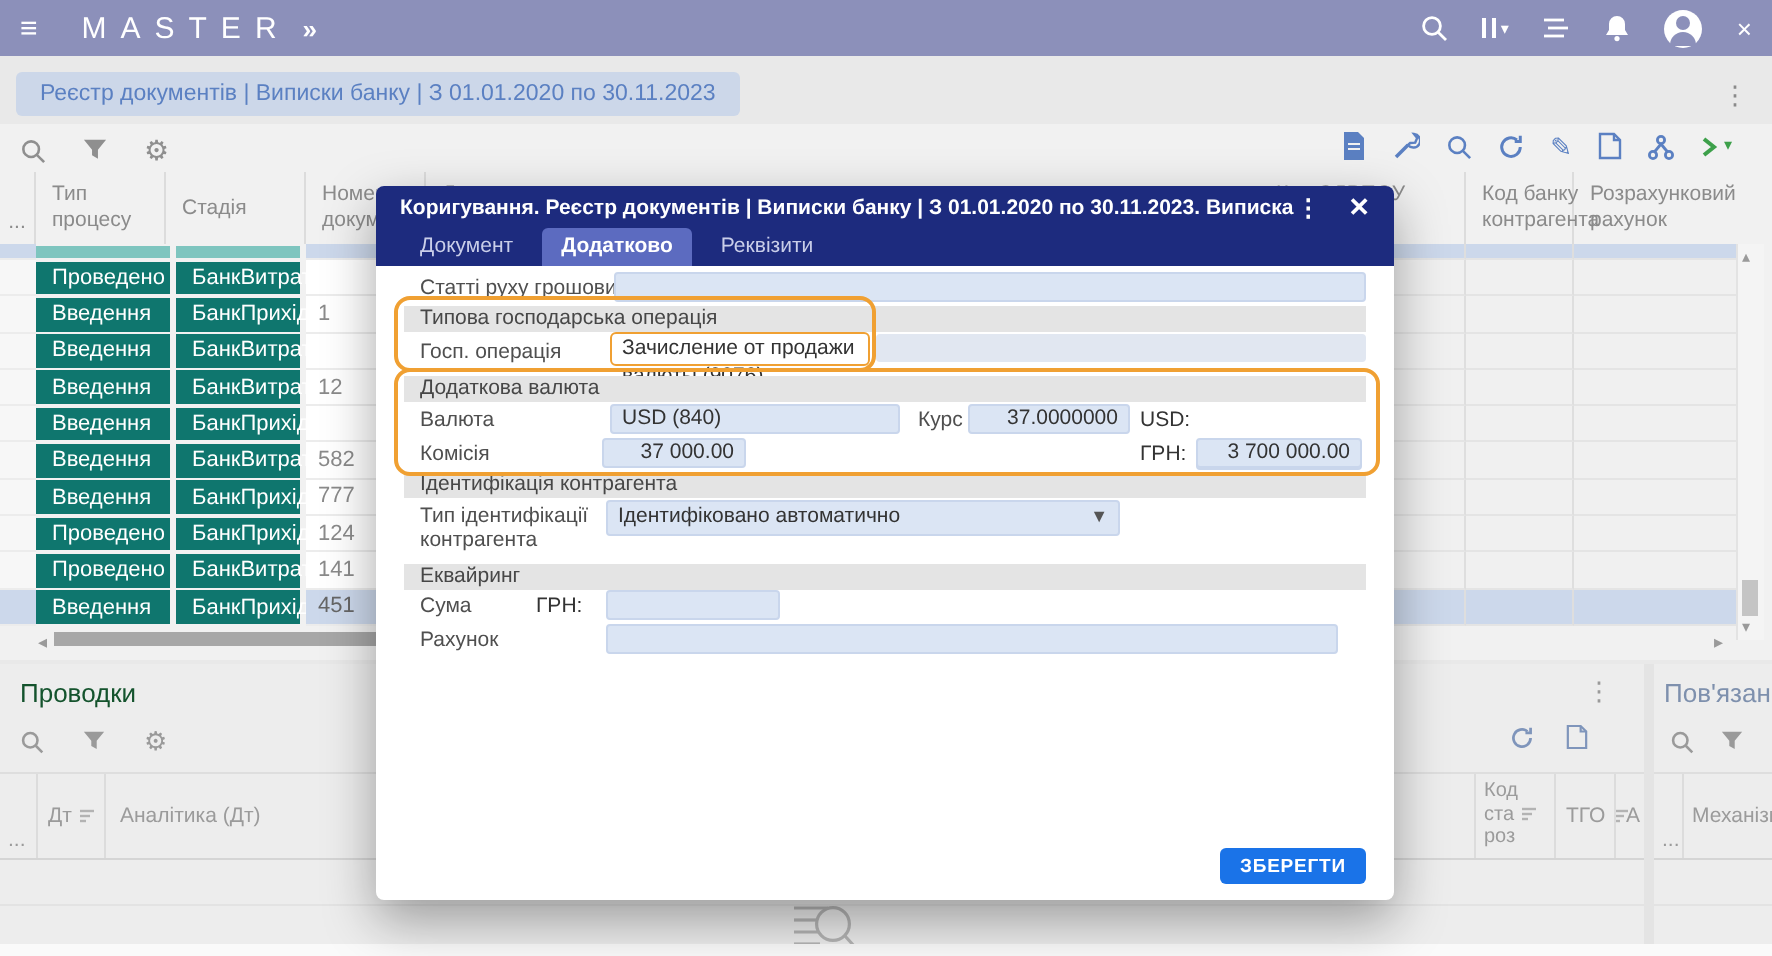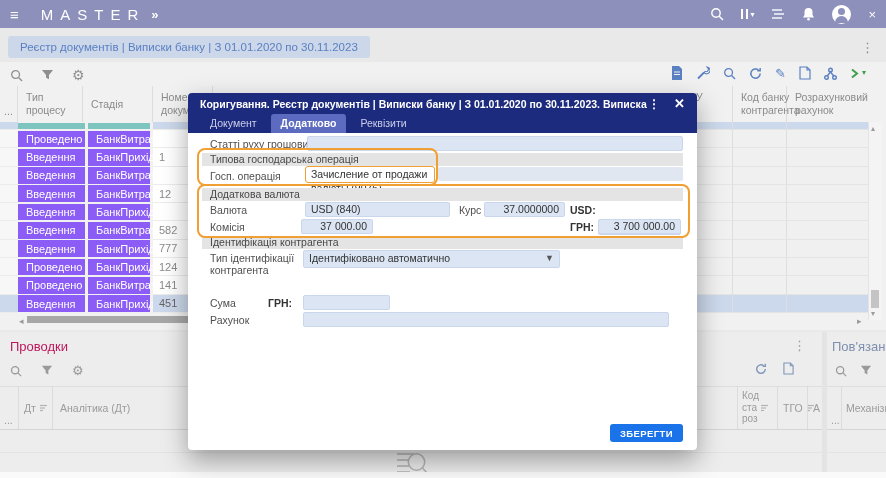--- a/index.html
+++ b/index.html
@@ -46,42 +46,42 @@
   .hc-edrpou{position:absolute;right:2px;top:5px;width:92px;}
   .hc-bank{width:54px;}
   .hc-acct{width:81px;border-right:none!important;}
 
   .tbody{position:absolute;left:0;top:60px;width:868px;}
   .trow{display:flex;height:18.3px;}
   .trow .c{box-sizing:border-box;}
   .c0{width:18px;background:#f7f7f7;border-bottom:1px solid #ececec;}
   .c-stage{width:70px;padding:0.5px 3px 1px 0;background:#f1f1f1;}
   .c-proc{width:65px;padding:0.5px 3px 1px 0;background:#f1f1f1;}
-  .chip{height:100%;background:#8b5cf6;color:#fff;display:flex;align-items:center;padding-left:8px;box-sizing:border-box;}
+  .chip{height:100%;background:#0f766e;color:#fff;display:flex;align-items:center;padding-left:8px;box-sizing:border-box;}
   .c-num{width:60px;background:#ffffff;border-bottom:1px solid #ececec;color:#8a8a8a;display:flex;align-items:center;padding-left:6px;}
   .c-mid{width:520px;background:#f0f0f0;border-bottom:1px solid #e4e4e4;border-right:1px solid #dedede;}
   .c-bank{width:54px;background:#f0f0f0;border-bottom:1px solid #e4e4e4;border-right:1px solid #dedede;}
   .c-acct{width:81px;background:#f0f0f0;border-bottom:1px solid #e4e4e4;}
   .trow.selected .c0,.trow.selected .c-num,.trow.selected .c-mid,
   .trow.selected .c-bank,.trow.selected .c-acct{background:#ccd8eb;color:#666;}
   .sliver{height:8px;}
   .sliver .chip{background:#7ec5bf;}
 
   
   .hscroll-arrow{position:absolute;color:#9a9a9a;font-size:9px;cursor:pointer;}
   .hthumb{position:absolute;left:27px;top:254px;width:162px;height:7px;background:#a7a7a7;cursor:pointer;}
   .vscroll{position:absolute;left:868px;top:60px;width:13px;height:198px;background:#f4f4f4;border-left:1px solid #e3e3e3;}
   .vthumb{position:absolute;left:2px;top:168px;width:8px;height:18px;background:#c4c4c4;cursor:pointer;}
   .varrow{position:absolute;left:2px;color:#9a9a9a;font-size:8px;cursor:pointer;}
 
   
   .panel{position:absolute;top:332px;height:140px;background:#ededed;}
   .panel-left{left:0;width:822px;}
   .panel-right{left:827px;width:59px;overflow:hidden;}
-  .panel-title{position:absolute;left:10px;top:7px;font-size:13px;color:#be185d;white-space:nowrap;}
+  .panel-title{position:absolute;left:10px;top:7px;font-size:13px;color:#14532d;white-space:nowrap;}
   .panel-right .panel-title{left:5px;color:#7e90ad;}
   .panel-kebab{position:absolute;left:793px;top:6px;color:#9a9a9a;font-size:13px;cursor:pointer;}
   .panel-tools{position:absolute;left:10px;top:32px;display:flex;gap:19px;color:#9a9a9a;align-items:center;}
   .panel-right .panel-tools{left:8px;gap:13px;}
   .panel-tools-right{position:absolute;left:755px;top:30px;display:flex;gap:16px;color:#7f95bb;align-items:center;}
   .phead{position:absolute;left:0;top:54px;width:100%;height:44px;border-top:1px solid #dedede;border-bottom:1px solid #d5d5d5;
          color:#9b9b9b;font-size:10.5px;box-sizing:border-box;}
   .pdots{position:absolute;left:4px;bottom:3px;color:#9b9b9b;}
   .pdiv{position:absolute;top:0;bottom:0;width:1px;background:#dcdcdc;}
   .phead-item{position:absolute;display:flex;align-items:center;gap:3px;}
@@ -98,21 +98,21 @@
               border-radius:4px 4px 0 0;padding:0 12px;font-size:10.5px;font-weight:bold;}
   .m-title{white-space:nowrap;overflow:hidden;}
   .m-title-icons{margin-left:auto;display:flex;gap:14px;align-items:center;}
   .m-kebab{font-size:12px;cursor:pointer;}
   .m-close{font-size:13px;cursor:pointer;}
   .m-tabs{height:19px;background:#1d2b7e;display:flex;align-items:flex-end;padding-left:12px;gap:4px;}
   .m-tab{color:#c9cee9;font-size:10.5px;line-height:19px;padding:0 10px;cursor:pointer;}
   .m-tab.active{background:#5c6bc0;color:#fff;font-weight:bold;border-radius:3px 3px 0 0;}
   .m-content{position:relative;height:317px;font-size:10.5px;color:#4f4f4f;}
   .m-label{position:absolute;white-space:nowrap;}
-  .m-label.bold{font-weight:bold;color:#333;}
+  .m-label.bold{font-weight:normal;color:#333;}
   .m-input{position:absolute;height:15px;background:#dbe5f4;border:1px solid #c9d6ec;border-radius:2px;
            box-sizing:border-box;line-height:13px;padding:0 5px;color:#333;cursor:text;}
   .m-input.right{text-align:right;}
   .m-section{position:absolute;left:14px;width:481px;height:13px;background:#e4e4e4;color:#474747;
              line-height:13px;padding-left:8px;box-sizing:border-box;}
   .orange-box{position:absolute;border:2px solid #f0a032;border-radius:8px;pointer-events:none;z-index:5;}
   .op-input{position:absolute;left:117px;top:33px;width:130px;height:17px;background:#fff;border:1.5px solid #f0a032;
             border-radius:3px;box-sizing:border-box;line-height:14px;padding:0 5px;color:#333;cursor:text;}
   .op-strip{position:absolute;left:250px;top:34px;width:245px;height:14px;background:#e1e7f1;border-radius:2px;}
   .m-select{position:absolute;left:115px;top:117px;width:257px;height:16px;background:#dbe5f4;border:1px solid #c9d6ec;
@@ -557,20 +557,21 @@
       <span class="m-label bold" style="left:382px;top:88px;">ГРН:</span>
       <div class="m-input right" style="left:410px;top:86px;width:83px;">3 700 000.00</div>
 
       <div class="m-section" style="top:103px;">Ідентифікація контрагента</div>
       <span class="m-label" style="left:22px;top:119px;width:88px;white-space:normal;line-height:12px;">Тип ідентифікації контрагента</span>
       <div class="m-select">
         <span>Ідентифіковано автоматично</span>
         <span class="sel-caret">▼</span>
       </div>
 
+      <div class="m-section" style="top:149px;">Еквайринг</div>
       <span class="m-label" style="left:22px;top:164px;">Сума</span>
       <span class="m-label bold" style="left:80px;top:164px;">ГРН:</span>
       <div class="m-input" style="left:115px;top:162px;width:87px;"></div>
       <span class="m-label" style="left:22px;top:181px;">Рахунок</span>
       <div class="m-input" style="left:115px;top:179px;width:366px;"></div>
     </div>
 
     <button class="save-btn">ЗБЕРЕГТИ</button>
   </div>
 

